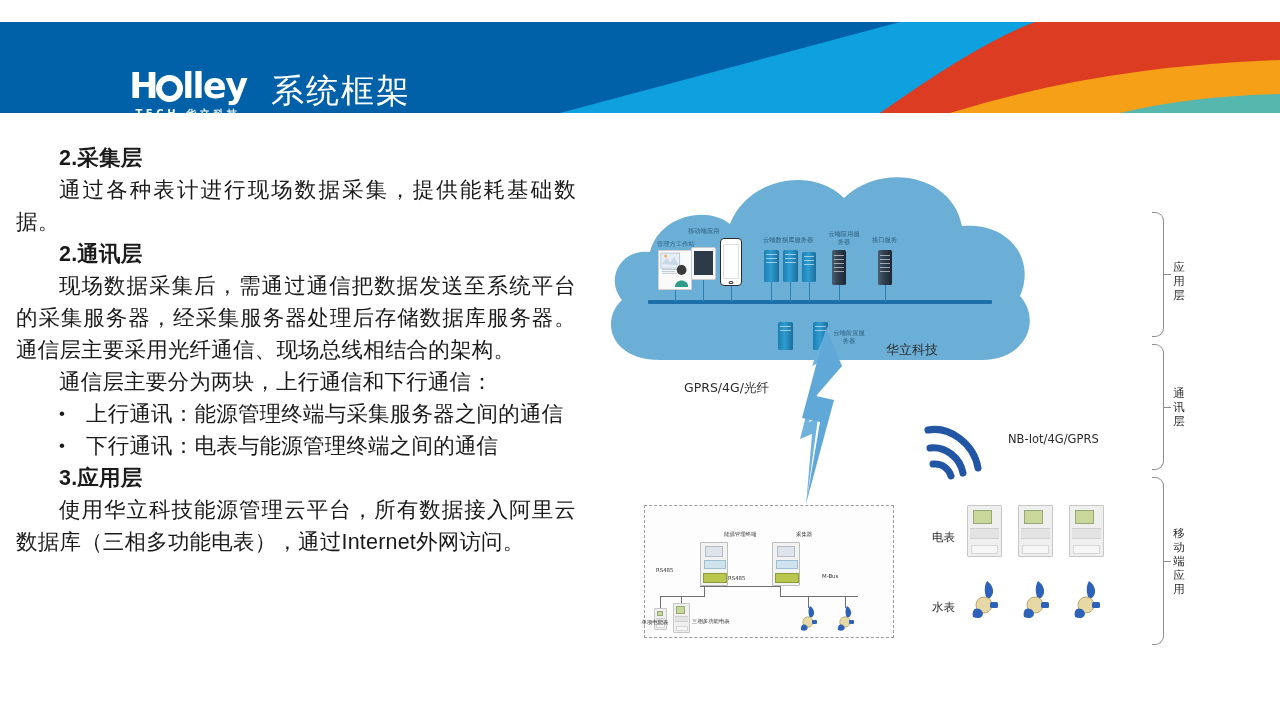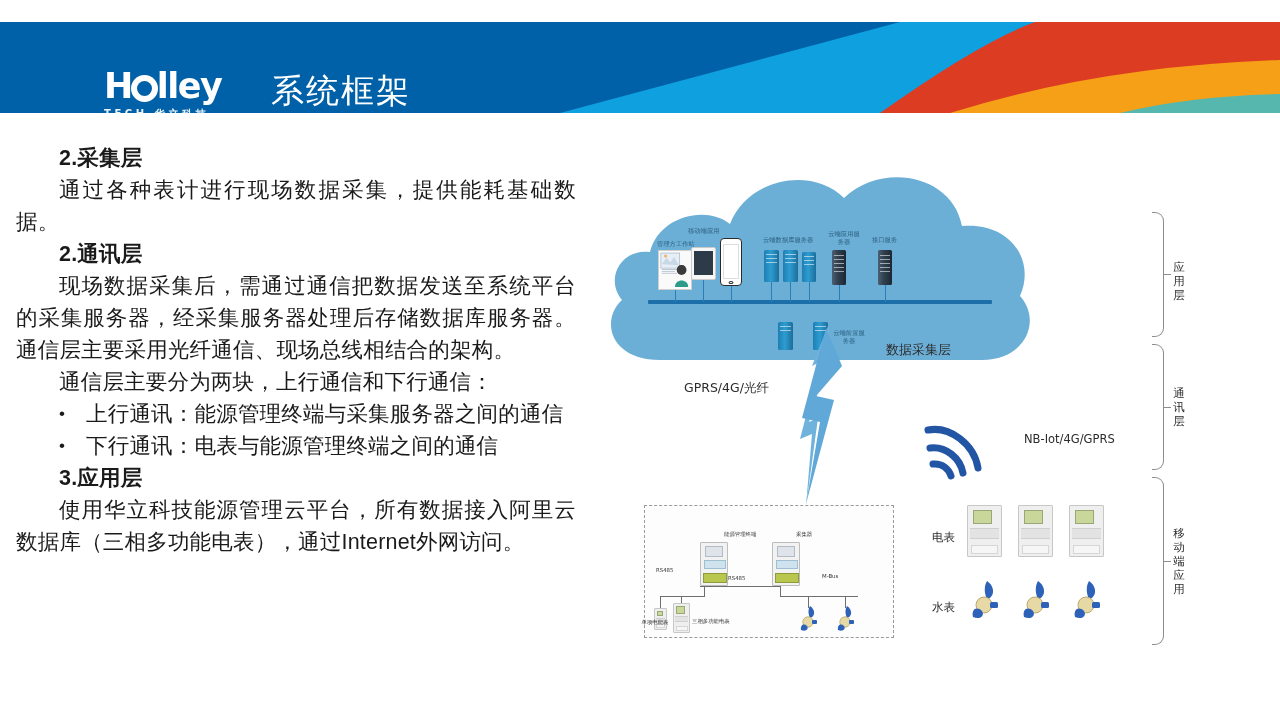--- a/index.html
+++ b/index.html
@@ -23,20 +23,21 @@
     background: #0061A8;
     overflow: hidden;
   }
   #header-deco { position: absolute; left: 0; top: 0; width: 1280px; height: 91px; }
 
   #logo-block {
     position: absolute;
     left: 104px; top: 47px;
     width: 168px; height: 52px;
     z-index: 5;
+    text-align: center;
   }
   #logo-word {
     font-family: "DejaVu Sans", sans-serif;
     font-weight: 700;
     font-size: 35px;
     letter-spacing: -1.5px;
     color: #ffffff;
     line-height: 34px;
     white-space: nowrap;
   }
@@ -322,37 +323,37 @@
     <div class="server blue-body" style="left:178px;top:192px;width:15px;height:28px;">
       <div class="slot" style="top:4px;"></div>
         <div class="slot" style="top:8px;"></div>
     </div>
     <div class="server blue-body" style="left:213px;top:192px;width:15px;height:28px;">
       <div class="slot" style="top:4px;"></div>
         <div class="slot" style="top:8px;"></div>
     </div>
     <div class="lbl lbl-tiny" style="left:232px;top:199px;width:34px;white-space:normal;line-height:8px;text-align:center;">云端前置服务器</div>
 
-    <div class="lbl" style="left:286px;top:211px;font-size:13px;color:#2b2b2b;">数据采集层</div>
+    <div class="lbl" style="left:286px;top:211px;font-size:13px;color:#2b2b2b;">华立科技</div>
 
     <svg style="position:absolute;left:182px;top:196px;width:72px;height:180px;" viewBox="0 0 72 180" preserveAspectRatio="none">
       <path d="M46,0 L50,18 L27,96 L36,92 L24,180 L30,108 L18,113 L38,36 L30,40 Z" fill="#6FB2DC"></path>
       <path d="M44,2 L60,40 L34,70 L52,74 L24,178 L38,96 L20,92 Z" fill="#5FA8D8"></path>
     </svg>
 
     <div class="lbl" style="left:84px;top:250px;font-size:12.5px;color:#2b2b2b;">GPRS/4G/光纤</div>
 
     <svg style="position:absolute;left:320px;top:288px;width:68px;height:62px;" viewBox="0 0 68 62">
       <g fill="none" stroke="#2255A4" stroke-linecap="round">
         <path d="M8,12 C30,8 54,26 58,50" stroke-width="7"></path>
         <path d="M10,30 C26,28 40,40 43,55" stroke-width="7"></path>
         <path d="M13,46 C22,45 29,51 31,58" stroke-width="7"></path>
       </g>
     </svg>
-    <div class="lbl" style="left:424px;top:302px;font-size:11.5px;color:#2b2b2b;">NB-Iot/4G/GPRS</div>
+    <div class="lbl" style="left:408px;top:302px;font-size:11.5px;color:#2b2b2b;">NB-Iot/4G/GPRS</div>
 
     <div id="dashbox" style="left:44px;top:375px;width:250px;height:133px;"></div>
 
     <div class="lbl lbl-tiny2" style="left:124px;top:401px;">能源管理终端</div>
     <div style="position:absolute;left:100px;top:412px;width:28px;height:44px;background:#f2f2f2;border:1px solid #bdbdbd;border-radius:1px;">
       <div style="position:absolute;left:4px;top:3px;width:18px;height:11px;background:#dfe4ea;border:1px solid #b3bcc6;"></div>
       <div style="position:absolute;left:3px;top:17px;width:22px;height:9px;background:#cfe3ef;border:1px solid #9fbfd2;"></div>
       <div style="position:absolute;left:2px;bottom:2px;width:24px;height:10px;background:#b9c74e;border:1px solid #8f9c3a;"></div>
     </div>
 

